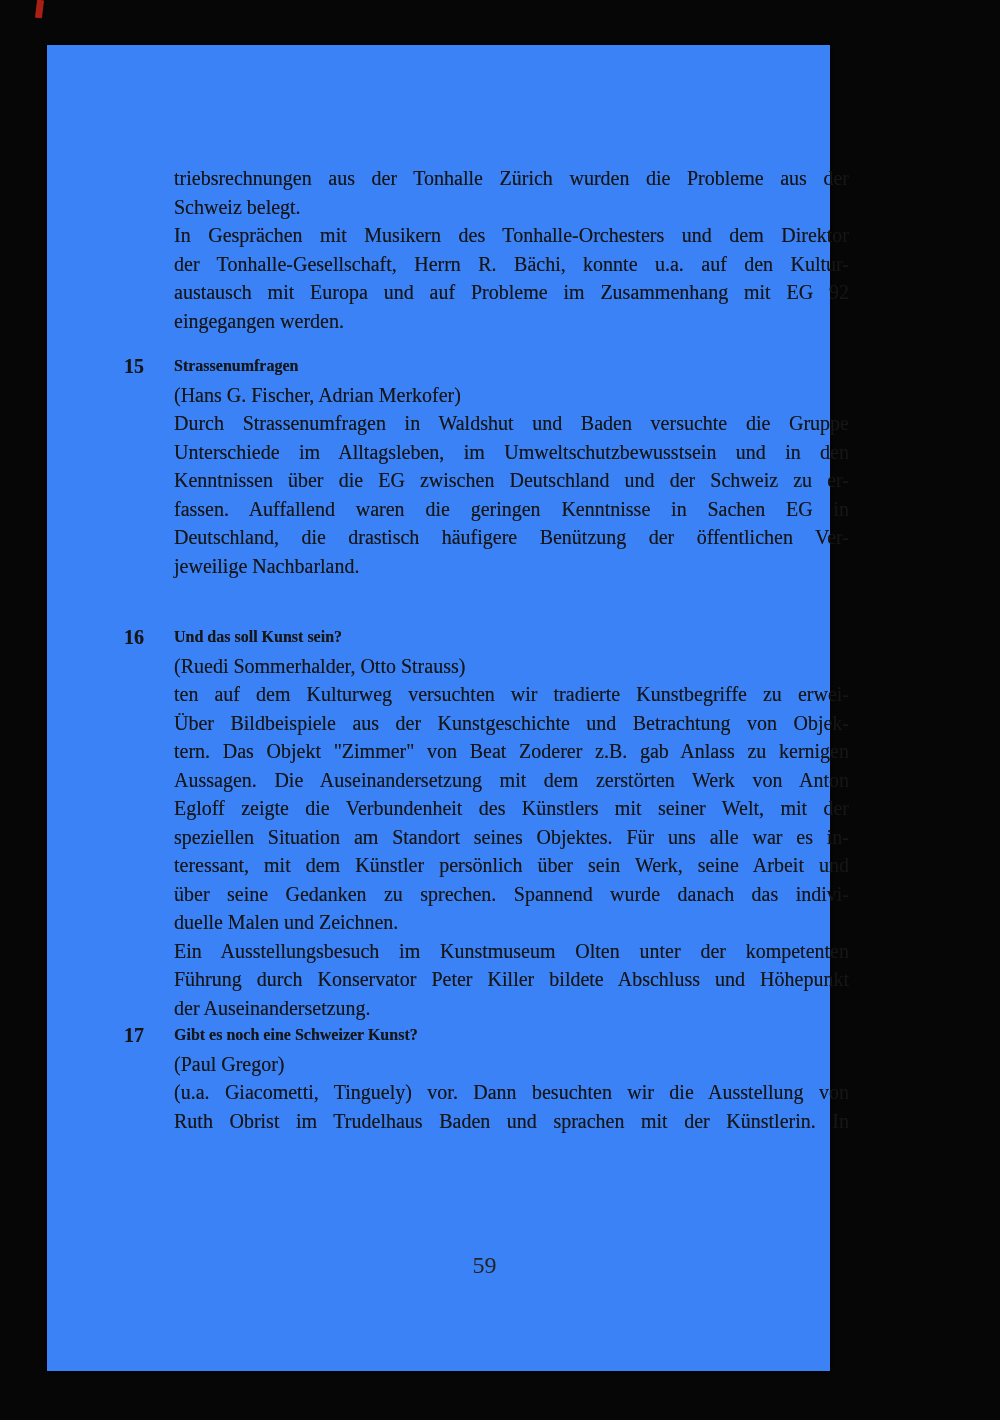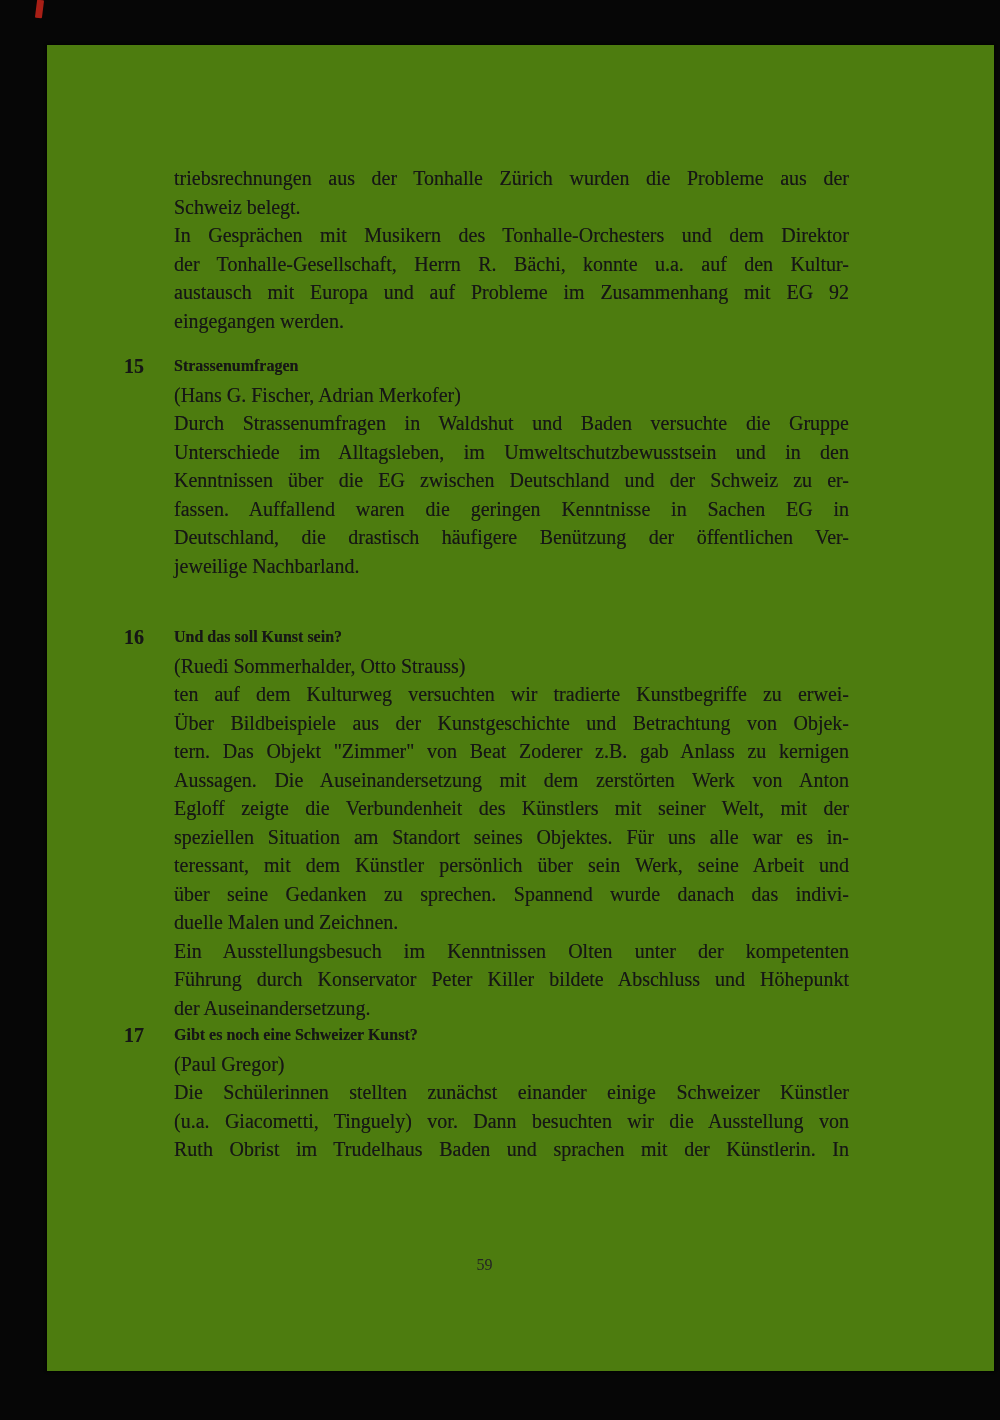--- a/index.html
+++ b/index.html
@@ -21,23 +21,23 @@
     width: 7px;
     height: 18px;
     background: #a81f16;
     transform: rotate(7deg);
     border-radius: 1px;
   }
   .paper {
     position: absolute;
     left: 47px;
     top: 45px;
-    width: 947px;
+    width: 783px;
     height: 1326px;
-    background: #4d7c0f;
+    background: #3b82f6;
     box-shadow: 0 0 2px 1px rgba(0,0,0,0.6);
   }
   .block {
     position: absolute;
     left: 127px;
     width: 675px;
     font-family: "Liberation Serif", serif;
     font-size: 20px;
     line-height: 28.5px;
     color: #161616;
@@ -65,21 +65,21 @@
     text-align: left;
     font-family: "Liberation Serif", serif;
   }
   .pagenum {
     position: absolute;
     top: 1206px;
     left: 0;
     width: 875px;
     text-align: center;
     font-family: "Liberation Serif", serif;
-    font-size: 16px;
+    font-size: 24px;
     line-height: 28.5px;
     color: #242424;
   }
 </style>
 </head>
 <body>
 
 <div class="stage">
 
   <div class="red-mark"></div>
@@ -113,30 +113,29 @@
       <div class="line l">(Ruedi Sommerhalder, Otto Strauss)</div>
       <div class="line j">ten auf dem Kulturweg versuchten wir tradierte Kunstbegriffe zu erwei-</div>
       <div class="line j">Über Bildbeispiele aus der Kunstgeschichte und Betrachtung von Objek-</div>
       <div class="line j">tern. Das Objekt "Zimmer" von Beat Zoderer z.B. gab Anlass zu kernigen</div>
       <div class="line j">Aussagen. Die Auseinandersetzung mit dem zerstörten Werk von Anton</div>
       <div class="line j">Egloff zeigte die Verbundenheit des Künstlers mit seiner Welt, mit der</div>
       <div class="line j">speziellen Situation am Standort seines Objektes. Für uns alle war es in-</div>
       <div class="line j">teressant, mit dem Künstler persönlich über sein Werk, seine Arbeit und</div>
       <div class="line j">über seine Gedanken zu sprechen. Spannend wurde danach das indivi-</div>
       <div class="line l">duelle Malen und Zeichnen.</div>
-      <div class="line j">Ein Ausstellungsbesuch im Kenntnissen Olten unter der kompetenten</div>
+      <div class="line j">Ein Ausstellungsbesuch im Kunstmuseum Olten unter der kompetenten</div>
       <div class="line j">Führung durch Konservator Peter Killer bildete Abschluss und Höhepunkt</div>
       <div class="line l">der Auseinandersetzung.</div>
     </section>
 
     <section class="block" style="top:976px">
       <span class="sec-num">17</span>
       <h2 class="sec-title">Gibt es noch eine Schweizer Kunst?</h2>
       <div class="line l">(Paul Gregor)</div>
-      <div class="line j">Die Schülerinnen stellten zunächst einander einige Schweizer Künstler</div>
       <div class="line j">(u.a. Giacometti, Tinguely) vor. Dann besuchten wir die Ausstellung von</div>
       <div class="line j">Ruth Obrist im Trudelhaus Baden und sprachen mit der Künstlerin. In</div>
     </section>
 
     <div class="pagenum">59</div>
 
   </div>
 </div>
 
 </body></html>

